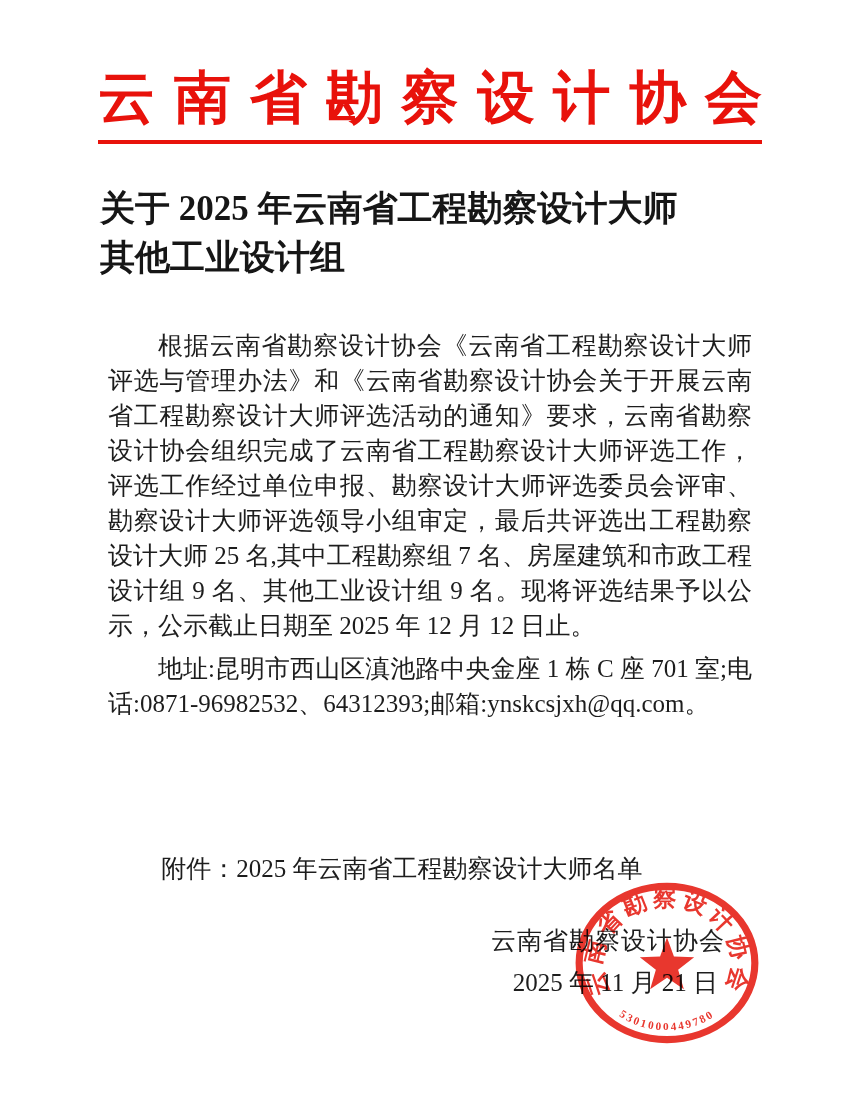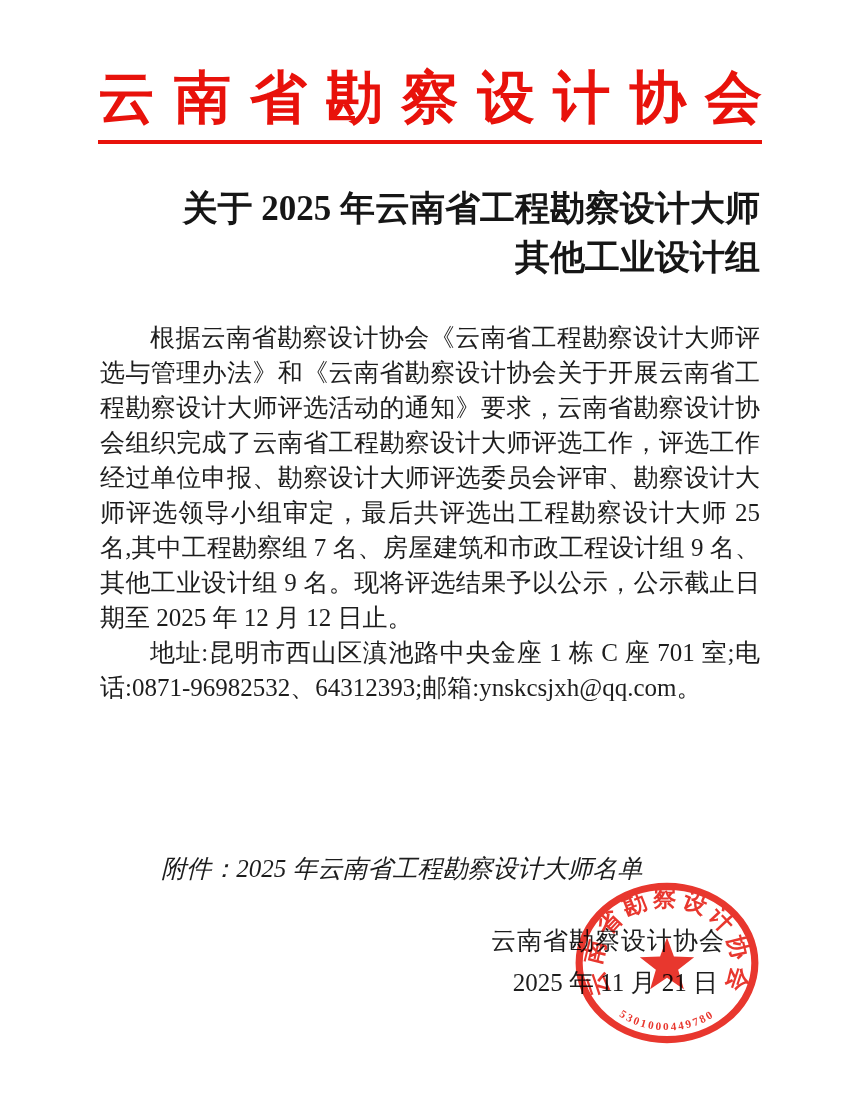--- a/index.html
+++ b/index.html
@@ -33,50 +33,49 @@
     letter-spacing: 0;
   }
   .org-name span { display: inline-block; }
   
   .doc-title {
     position: absolute;
     left: 100px;
     top: 184px;
     width: 660px;
     margin: 0;
-    text-align: right;
+    text-align: left;
     font-size: 35px;
     line-height: 49px;
     font-weight: bold;
     color: #161616;
   }
   
   .doc-body {
     position: absolute;
     left: 100px;
     top: 320px;
     width: 660px;
     font-size: 25px;
     line-height: 35px;
     text-align: justify;
     color: #1d1d1d;
   }
-  .doc-body p { margin: 0; text-indent: 2em; }
+  .doc-body p { margin: 8px; text-indent: 2em; }
   
   .attachment {
     position: absolute;
     left: 100px;
     top: 851px;
     width: 660px;
     font-size: 25px;
     line-height: 35px;
     padding-left: 0;
     text-indent: 2.45em;
     color: #1d1d1d;
-    font-style: italic;
   }
   
   .sig-org {
     position: absolute;
     top: 924px;
     right: 134px;
     font-size: 25px;
     line-height: 34px;
     color: #1d1d1d;
     letter-spacing: 1px;

